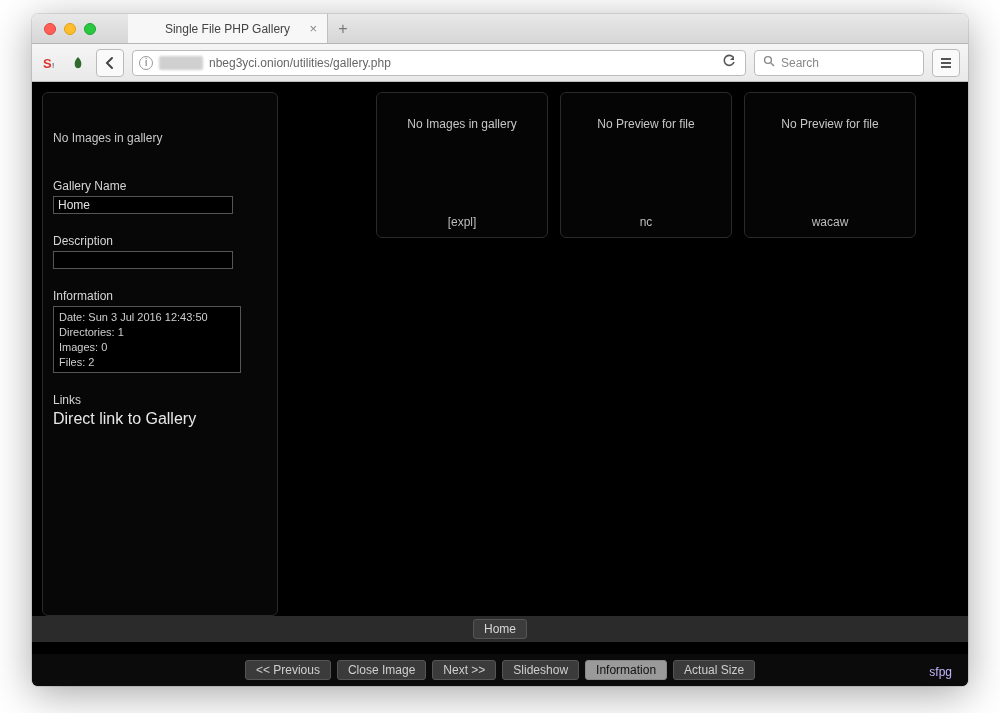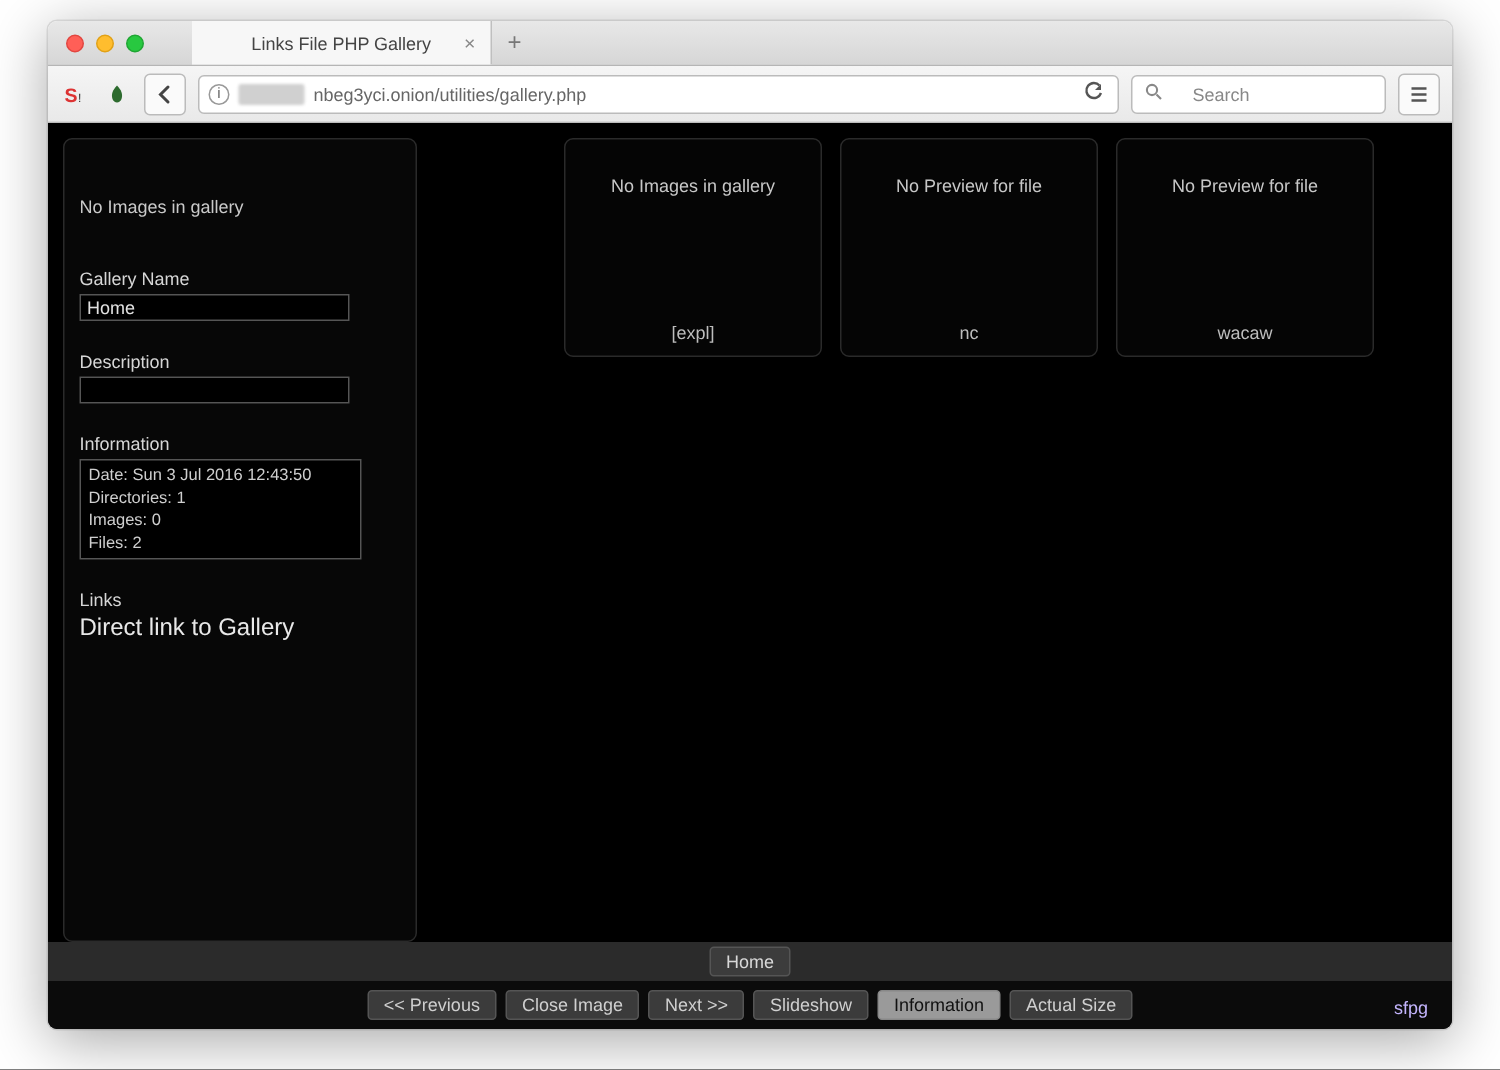--- a/index.html
+++ b/index.html
@@ -92,21 +92,21 @@
     background:#d0d0d0; filter:blur(1px); border-radius:2px;
   }
   .reload {
     width:20px;color:#555; text-align:center;
   }
   .searchbar {
     width:170px; height:26px;
     border:1px solid #bbb; border-radius:4px;
     background:#fff;
     display:flex; align-items:center;
-    padding:0 8px; gap:20px;
+    padding:0 8px; gap:6px;
     color:#888; font-size:12px;
   }
   .menu-btn {
     width:28px;height:28px;border:1px solid #bbb;border-radius:4px;
     background:#fafafa;display:flex;align-items:center;justify-content:center;
     color:#555;
   }
   
   .content {
     flex:1;
@@ -174,21 +174,21 @@
   .crumb-btn {
     padding:2px 10px; font-size:12px;
     background:#3c3c3c; color:#d8d8d8;
     border:1px solid #555; border-radius:3px;
   }
   .toolbar-bottom {
     height:32px;
     background:#0b0b0b;
     display:flex; align-items:center; justify-content:center;
     gap:6px;
-    margin:0 -10px -10px -10px;
+    margin:12px -10px -10px -10px;
     position:relative;
   }
   .bt-btn {
     padding:2px 10px; font-size:12px;
     background:#3b3b3b; color:#cfcfcf;
     border:1px solid #555; border-radius:3px;
   }
   .bt-btn.active {
     background:#9a9a9a; color:#111;
     border-color:#888;
@@ -203,21 +203,21 @@
 
 <div class="window">
 
   <div class="titlebar">
     <div class="traffic">
       <div class="tl red"></div>
       <div class="tl yel"></div>
       <div class="tl grn"></div>
     </div>
     <div class="tab">
-      <span>Links File PHP Gallery</span>
+      <span>Single File PHP Gallery</span>
       <span class="close-x">×</span>
     </div>
     <div class="newtab">+</div>
   </div>
 
   <div class="toolbar">
     <div class="tbicon">
       <svg width="16" height="16" viewBox="0 0 16 16">
           <text x="1" y="13" font-size="13" font-weight="bold" fill="#d33">S</text>
           <text x="10" y="13" font-size="8" fill="#333">!</text>

